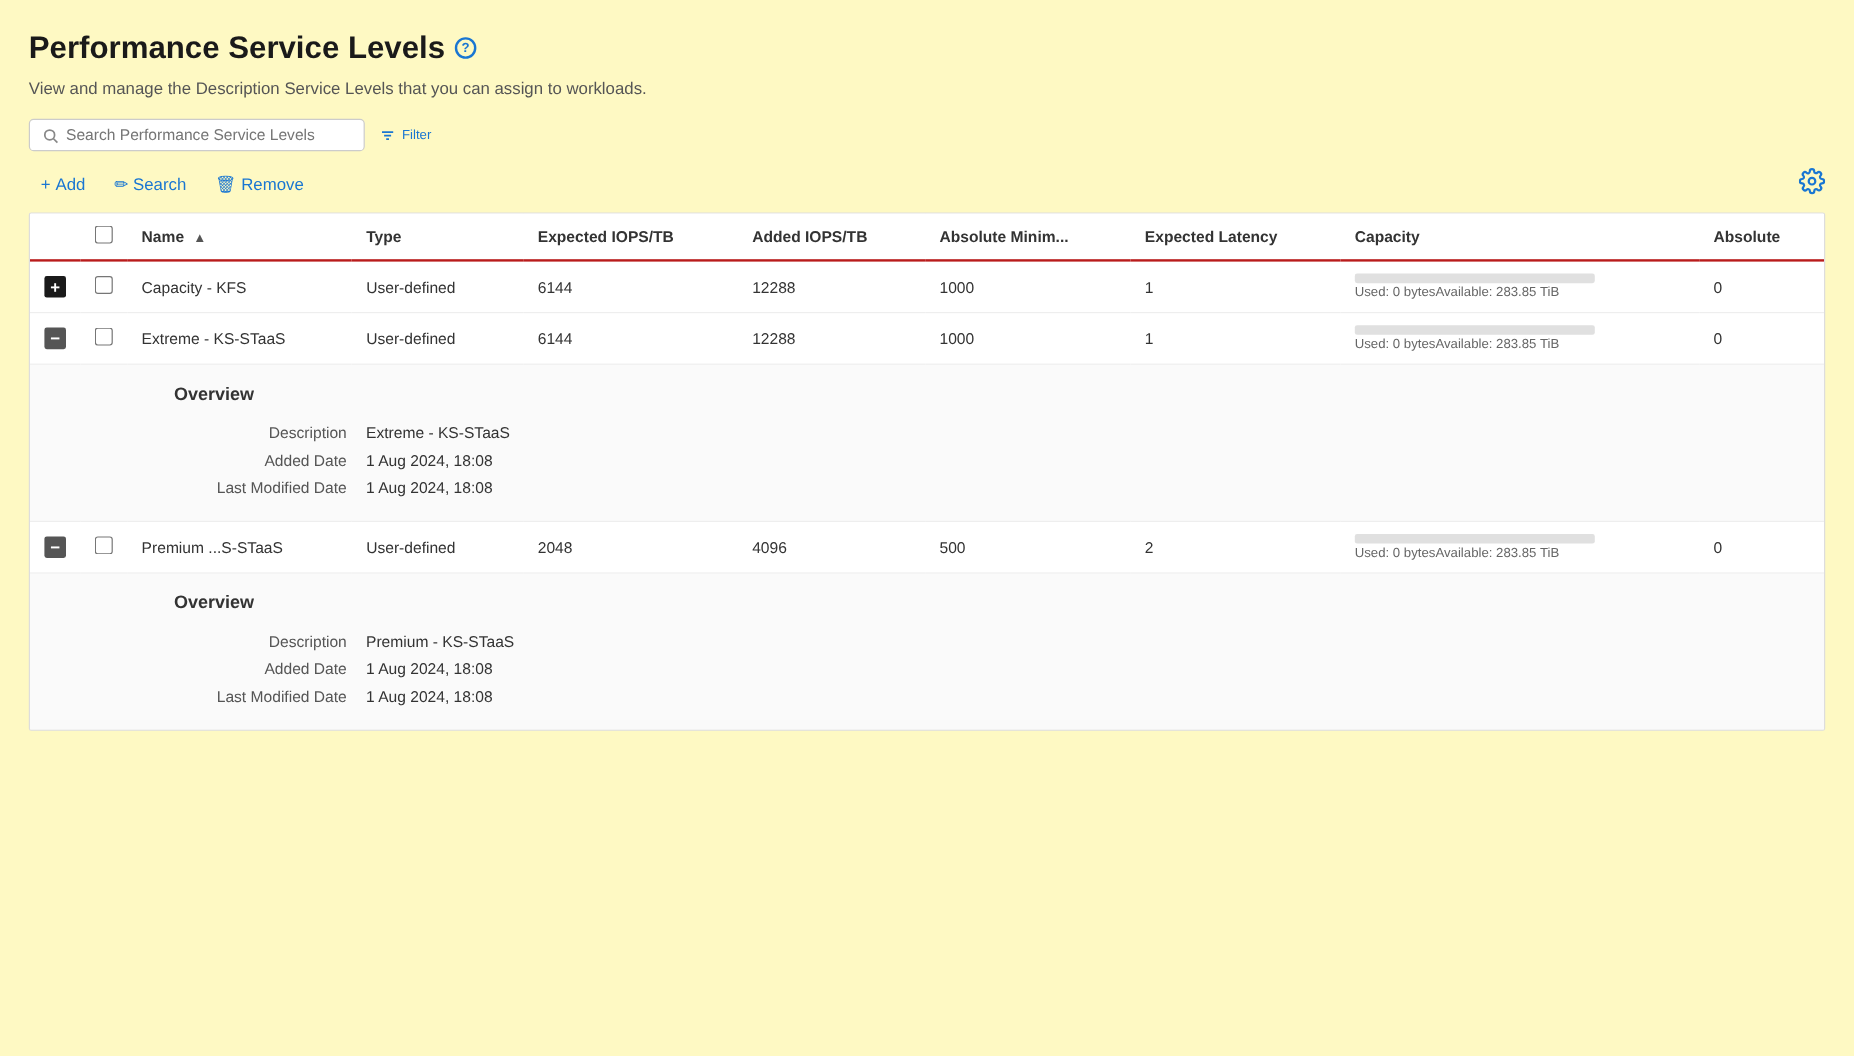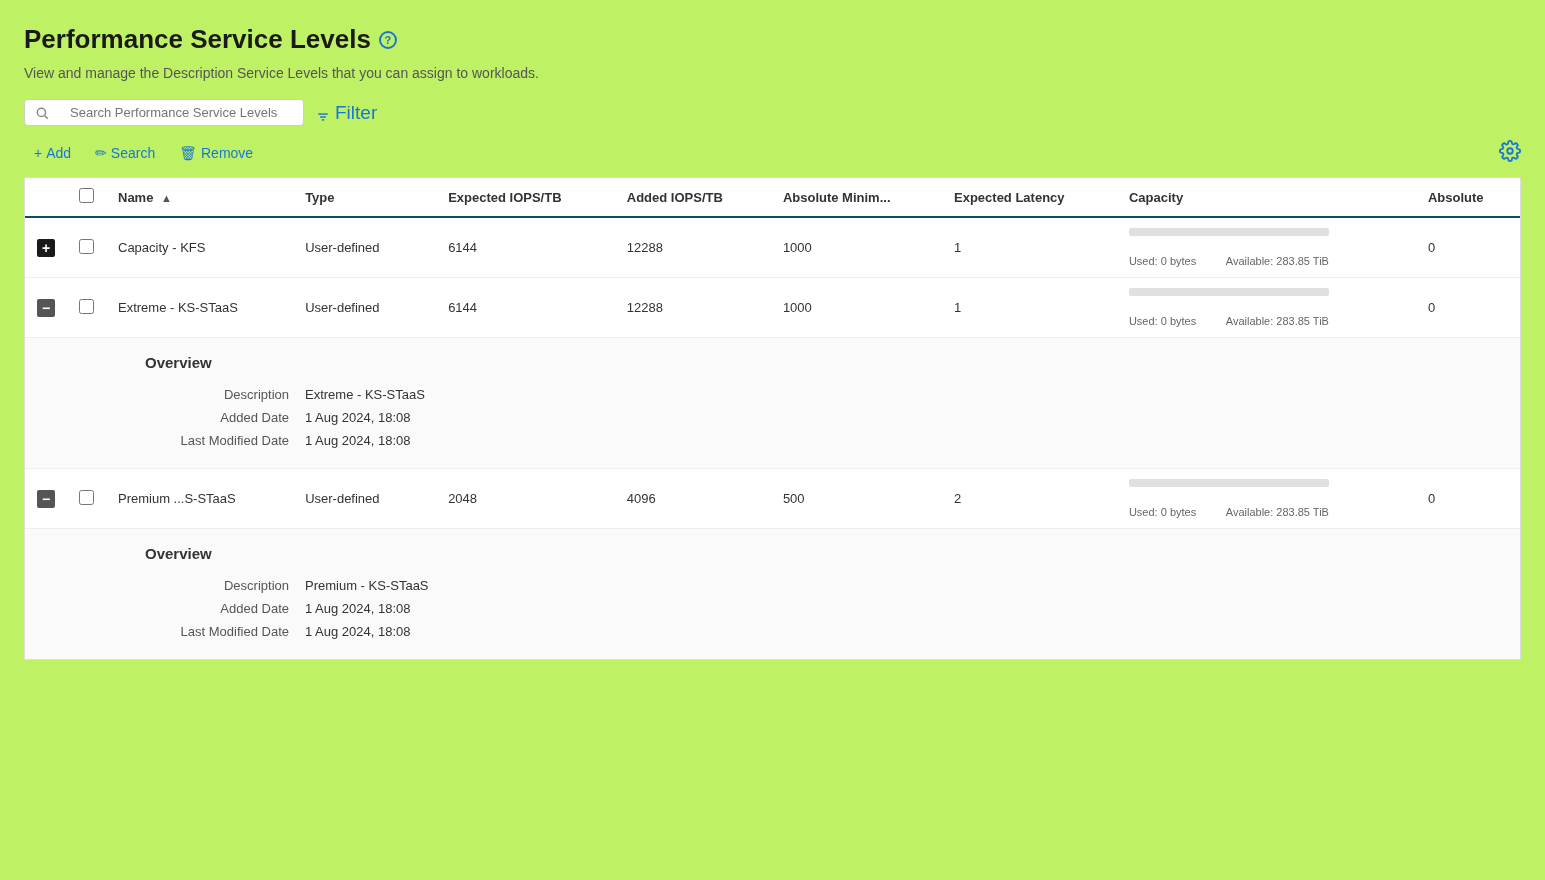--- a/index.html
+++ b/index.html
@@ -5,21 +5,21 @@
     * { box-sizing: border-box; margin: 0; padding: 0; }
     body {
       font-family: -apple-system, BlinkMacSystemFont, 'Segoe UI', Arial, sans-serif;
       font-size: 14px;
       background: #f5f5f5;
       color: #333;
       min-height: 880px;
     }
     .page {
       padding: 24px 24px 24px 24px;
-      background: #bef264;
+      background: #fef9c3;
       min-height: 880px;
     }
     .page-title {
       display: flex;
       align-items: center;
       gap: 8px;
       margin-bottom: 10px;
     }
     .page-title h1 {
       font-size: 26px;
@@ -51,43 +51,43 @@
       margin-bottom: 14px;
     }
     .search-box {
       display: flex;
       align-items: center;
       border: 1px solid #ccc;
       border-radius: 4px;
       background: #fff;
       padding: 5px 10px;
       width: 280px;
-      gap: 21px;
+      gap: 6px;
     }
     .search-box input {
       border: none;
       outline: none;
       font-size: 13px;
       color: #666;
       width: 100%;
       background: transparent;
     }
     .search-icon-svg {
       color: #888;
       flex-shrink: 0;
     }
     .filter-btn {
       display: flex;
-      align-items: flex-end;
+      align-items: center;
       gap: 5px;
       color: #1976d2;
       background: none;
       border: none;
       cursor: pointer;
-      font-size: 19px;
+      font-size: 11px;
     }
     .action-row {
       display: flex;
       align-items: center;
       gap: 0;
       margin-bottom: 12px;
       justify-content: space-between;
     }
     .action-left {
       display: flex;
@@ -111,21 +111,21 @@
       border: 1px solid #ddd;
       border-radius: 2px;
       overflow: hidden;
     }
     table {
       width: 100%;
       border-collapse: collapse;
     }
     thead tr {
       background: #fff;
-      border-bottom: 2px solid #0c4a6e;
+      border-bottom: 2px solid #b91c1c;
     }
     thead th {
       padding: 10px 12px;
       text-align: left;
       font-weight: 600;
       font-size: 13px;
       color: #333;
       white-space: nowrap;
     }
     thead th.sortable {
@@ -187,25 +187,24 @@
       position: relative;
       overflow: hidden;
     }
     .capacity-bar-fill {
       height: 100%;
       background: #90a4ae;
       border-radius: 2px;
     }
     .capacity-labels {
       display: flex;
-      justify-content: space-between;
+      justify-content: flex-start;
       font-size: 11px;
       color: #666;
       width: 200px;
-      margin-top: 17px;
     }
     .detail-row td {
       background: #fafafa;
       padding: 0;
     }
     .detail-content {
       padding: 16px 0 20px 120px;
     }
     .detail-title {
       font-size: 15px;

